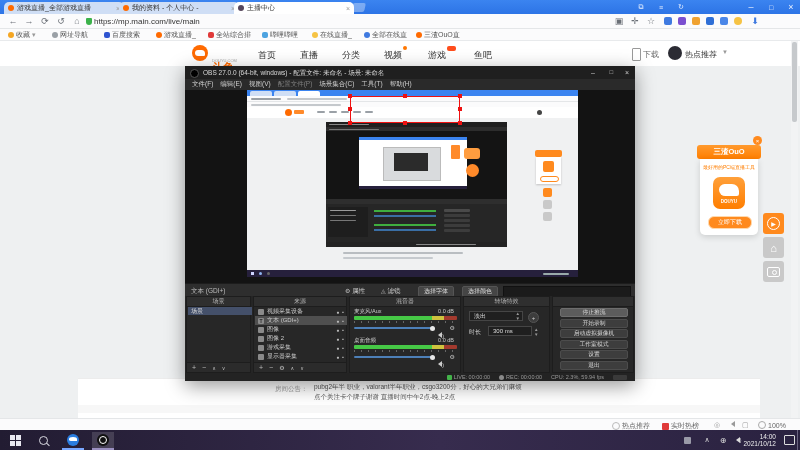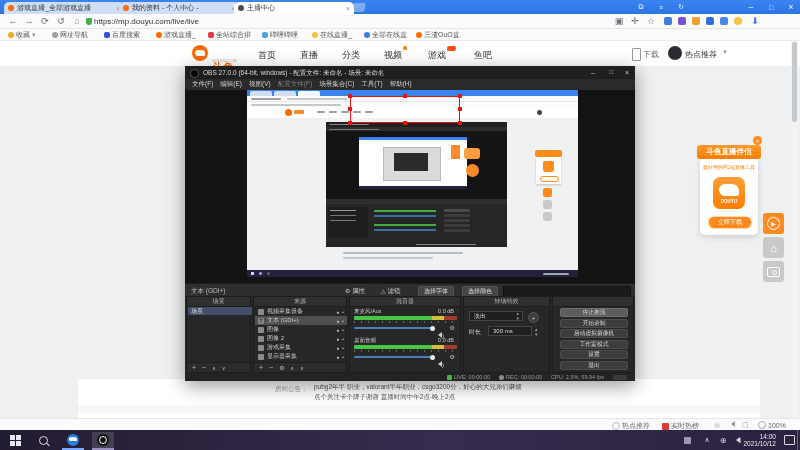--- a/index.html
+++ b/index.html
@@ -127,21 +127,21 @@
     <div class="wbtn" style="right:0px;">×</div>
   </div>
 
   <div class="abs toolbar">
     <div class="navg" style="left:6px;">←</div>
     <div class="navg" style="left:22px;">→</div>
     <div class="navg" style="left:38px;">⟳</div>
     <div class="navg" style="left:54px;">↺</div>
     <div class="navg" style="left:70px;">⌂</div>
     <div class="abs" style="left:86px;top:4px;width:6px;height:7px;background:#3bb24a;border-radius:1px 1px 3px 3px;"></div>
-    <span class="urltxt">https://mp.douyu.com/live/live</span>
+    <span class="urltxt">https://mp.main.com/live/main</span>
     <div class="navg" style="left:612px;">▣</div>
     <div class="navg" style="left:628px;">✛</div>
     <div class="navg" style="left:644px;">☆</div>
     <div class="extico" style="left:664px;background:#3f7ae0;"></div>
     <div class="extico" style="left:678px;background:#7a4fd0;"></div>
     <div class="extico" style="left:692px;background:#f0a230;"></div>
     <div class="extico" style="left:706px;background:#2f6fd6;"></div>
     <div class="extico" style="left:720px;background:#4a86e8;"></div>
     <div class="extico" style="left:734px;background:#f6c344;border-radius:50%;"></div>
     <div class="navg" style="left:748px;color:#3f7ae0;">⬇</div>
@@ -481,21 +481,21 @@
             <span style="display:inline-block;width:5px;height:5px;background:#8a8a8a;border-radius:50%;margin-right:2px;"></span>
             <span>REC: 00:00:00</span>
           </span>
         <span>CPU: 2.3%, 59.94 fps</span>
         <span style="display:inline-block;width:14px;height:5px;background:#3a3a3a;border-radius:1px;"></span>
       </div>
     </div>
 
     <div class="abs" style="left:753px;top:70px;width:9px;height:9px;border-radius:50%;background:#ff8a1e;color:#fff;font-size:6px;display:flex;align-items:center;justify-content:center;">×</div>
     <div class="ribbon">
-        <span>斗鱼直播伴侣</span>
+        <span>三渣OuO</span>
       </div>
     <div class="pcard">
       <span class="txt" style="left:0;top:5px;width:58px;text-align:center;font-size:5px;color:#ff7e00;">最好用的PC端直播工具</span>
       <div class="plogo">
         <div class="abs" style="left:6px;top:7px;width:20px;height:12px;background:#fff;border-radius:8px 10px 3px 9px;"></div>
         <span class="txt" style="left:0;top:22px;width:32px;text-align:center;font-size:4.5px;font-weight:bold;color:#fff;">DOUYU</span>
       </div>
       <div class="abs" style="left:8px;top:57px;width:42px;height:11px;background:#ff8a1e;border:1px solid #ffd9ad;border-radius:6px;color:#fff;font-size:6px;display:flex;align-items:center;justify-content:center;">
           <span>立即下载</span>
         </div>

